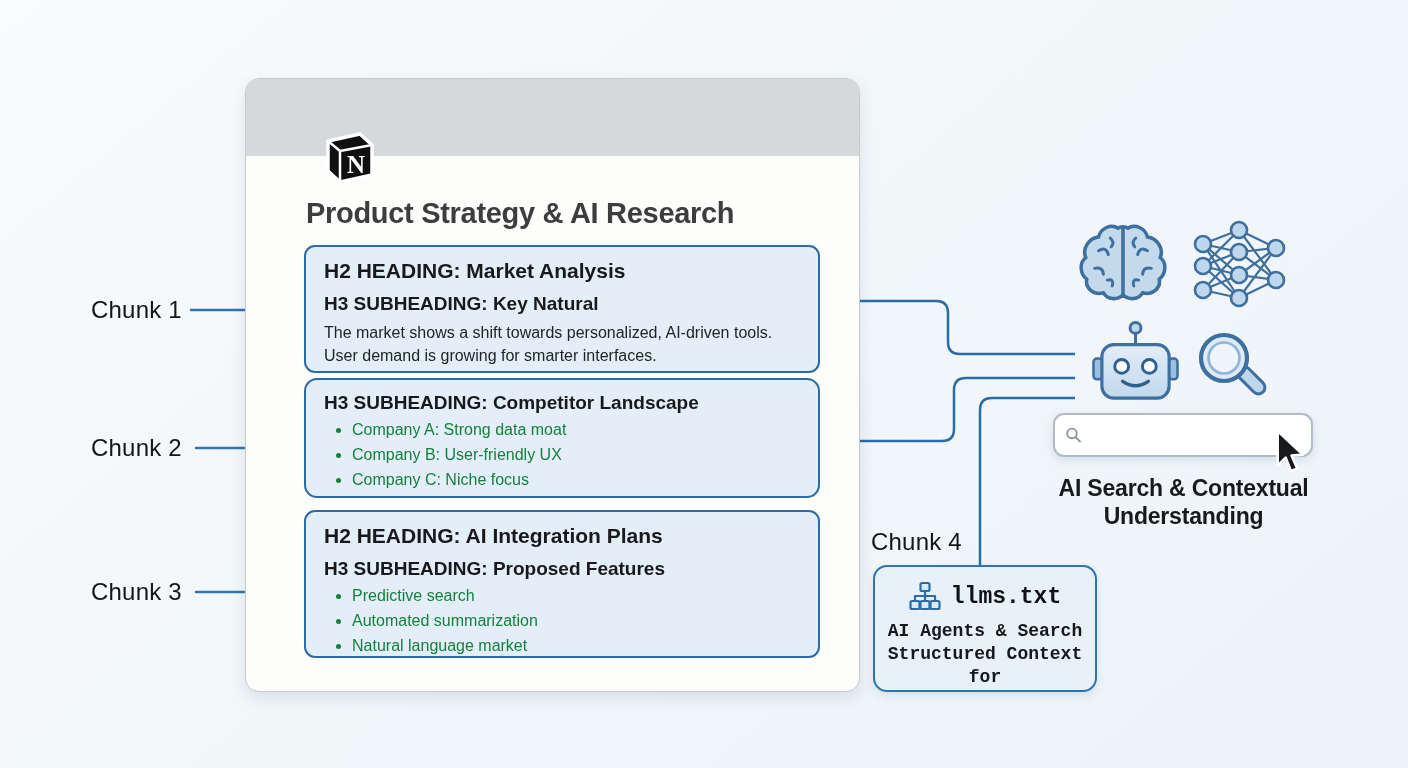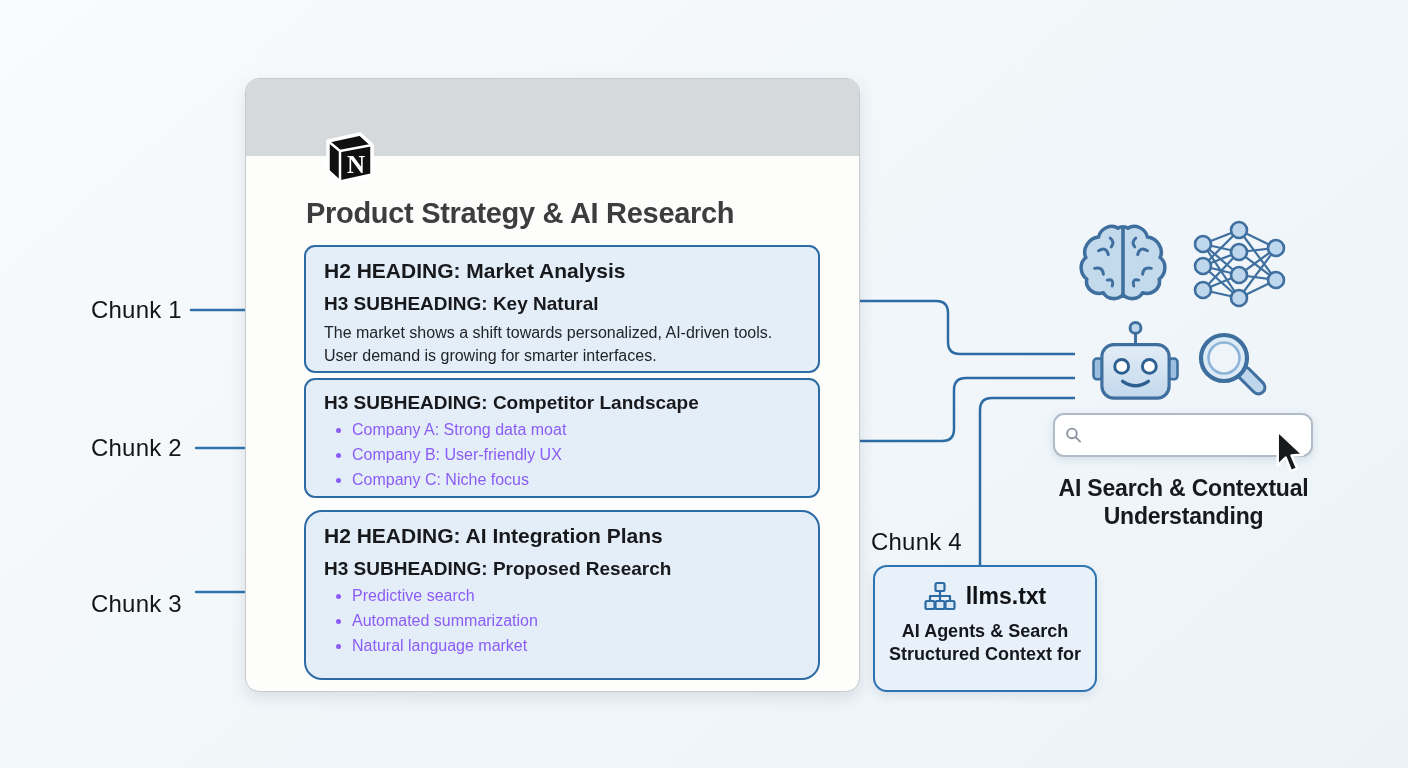--- a/index.html
+++ b/index.html
@@ -8,21 +8,21 @@
     background:linear-gradient(140deg,#f9fbfd 0%,#f2f7fa 45%,#ecf3f8 100%);
     font-family:"Liberation Sans",sans-serif;color:#16181b;
   }
   svg{display:block;}
   .overlay{position:absolute;left:0;top:0;pointer-events:none;}
 
   
   .chunk-label{position:absolute;font-size:24px;font-weight:400;color:#131619;letter-spacing:.2px;}
   .cl1{left:91px;top:296px;}
   .cl2{left:91px;top:434px;}
-  .cl3{left:91px;top:590px;}
+  .cl3{left:91px;top:578px;}
   .cl4{left:871px;top:528px;}
 
   
   .doc-card{
     position:absolute;left:245px;top:78px;width:613px;height:612px;
     background:#fdfdfc;border:1px solid #c6cbd0;border-radius:14px;
     box-shadow:0 6px 16px rgba(40,55,75,.12);
   }
   .doc-header{
     position:absolute;left:0;top:0;right:0;height:77px;
@@ -34,27 +34,27 @@
     color:#3b3d3f;letter-spacing:-.3px;
   }
 
   
   .chunk-box{
     position:absolute;left:292px;width:516px;box-sizing:border-box;
     background:#e4eef8;border:2.5px solid #2d6ba5;border-radius:11px;
     padding:12px 18px;overflow:hidden;margin-left:12px;
   }
   .cb1{top:245px;height:128px;}
-  .cb2{top:378px;height:120px;}
-  .cb3{top:510px;height:170px;border-radius:18px;}
+  .cb2{top:378px;height:120px;border-radius:13px;}
+  .cb3{top:510px;height:148px;}
   .chunk-box .h2{font-size:21px;line-height:24px;font-weight:700;color:#17191c;margin:0 0 10px 0;}
   .chunk-box .h3{font-size:19px;line-height:22px;font-weight:700;color:#17191c;margin:0 0 6px 0;}
   .chunk-box p{font-size:16px;line-height:23px;color:#212428;margin:2px 0 0 0;}
   .chunk-box ul{margin:4px 0 0 0;padding:0 0 0 28px;}
-  .chunk-box li{font-size:16px;line-height:20px;color:#8b5cf6;margin:5px 0;}
+  .chunk-box li{font-size:16px;line-height:20px;color:#15803d;margin:5px 0;}
 
   
   .icon-abs{position:absolute;}
   .search-box{
     position:absolute;left:1053px;top:413px;width:260px;height:44px;box-sizing:border-box;
     background:#ffffff;border:2px solid #b0bcc8;border-radius:11px;
     box-shadow:0 3px 8px rgba(90,120,150,.18);display:flex;align-items:center;padding:0 10px;
   }
   .search-box input{
     flex:1;border:none;outline:none;background:transparent;font-size:16px;
@@ -62,21 +62,21 @@
   }
   .caption{
     position:absolute;left:1040px;top:474px;width:287px;text-align:center;
     font-size:23px;line-height:28px;font-weight:700;color:#17191d;letter-spacing:-.2px;
   }
 
   
   .llms-box{
     position:absolute;left:873px;top:565px;width:224px;height:127px;box-sizing:border-box;
     background:#e8f1f9;border:2.5px solid #2d74b0;border-radius:14px;
-    box-shadow:0 4px 10px rgba(60,90,120,.12);padding:14px 8px 0 8px;text-align:center;
+    box-shadow:0 4px 10px rgba(60,90,120,.12);padding:14px 8px 0 8px;text-align:center;font-family:Liberation Mono, monospace;
   }
   .llms-title-row{display:flex;align-items:center;justify-content:center;gap:10px;margin-bottom:8px;}
   .llms-title{font-size:23px;font-weight:700;color:#101215;}
   .llms-sub{font-size:18px;line-height:23px;font-weight:700;color:#15181c;}
 </style>
 </head>
 <body>
 
 <div class="canvas">
 
@@ -120,21 +120,21 @@
     <div class="h3">H3 SUBHEADING: Competitor Landscape</div>
     <ul>
       <li>Company A: Strong data moat</li>
       <li>Company B: User-friendly UX</li>
       <li>Company C: Niche focus</li>
     </ul>
   </div>
 
   <div class="chunk-box cb3">
     <div class="h2">H2 HEADING: AI Integration Plans</div>
-    <div class="h3">H3 SUBHEADING: Proposed Research</div>
+    <div class="h3">H3 SUBHEADING: Proposed Features</div>
     <ul>
       <li>Predictive search</li>
       <li>Automated summarization</li>
       <li>Natural language market</li>
     </ul>
   </div>
 
   <svg class="icon-abs" style="left:1078px;top:218px;" width="90" height="87" viewBox="0 0 92 88">
     <g fill="#c3d9ec" stroke="#3e6f9e" stroke-width="3.6" stroke-linecap="round" stroke-linejoin="round">
       <path d="M46,78 C40,84 30,83 26,76 C16,79 7,71 9,62 C2,57 1,45 8,40 C4,31 11,20 21,19 C23,10 34,5 41,10 C43,8 49,8 51,10 C58,5 69,10 71,19 C81,20 88,31 84,40 C91,45 90,57 83,62 C85,71 76,79 66,76 C62,83 52,84 46,78 Z"></path>

